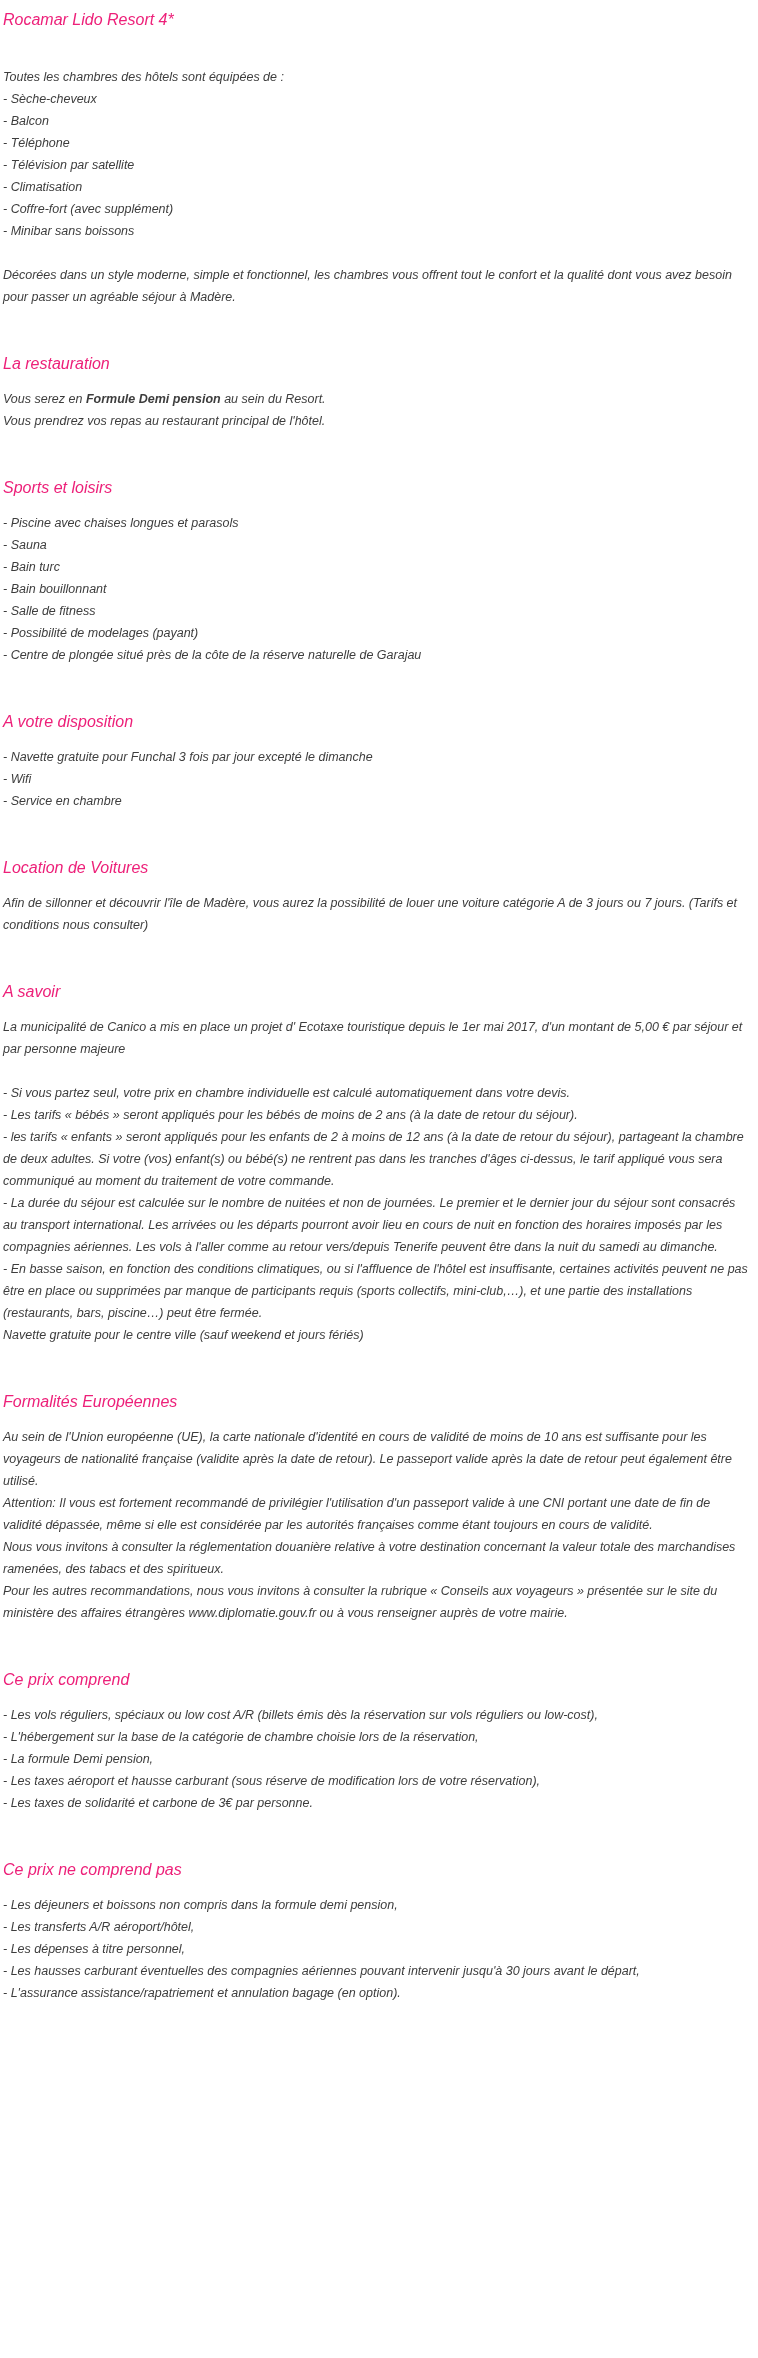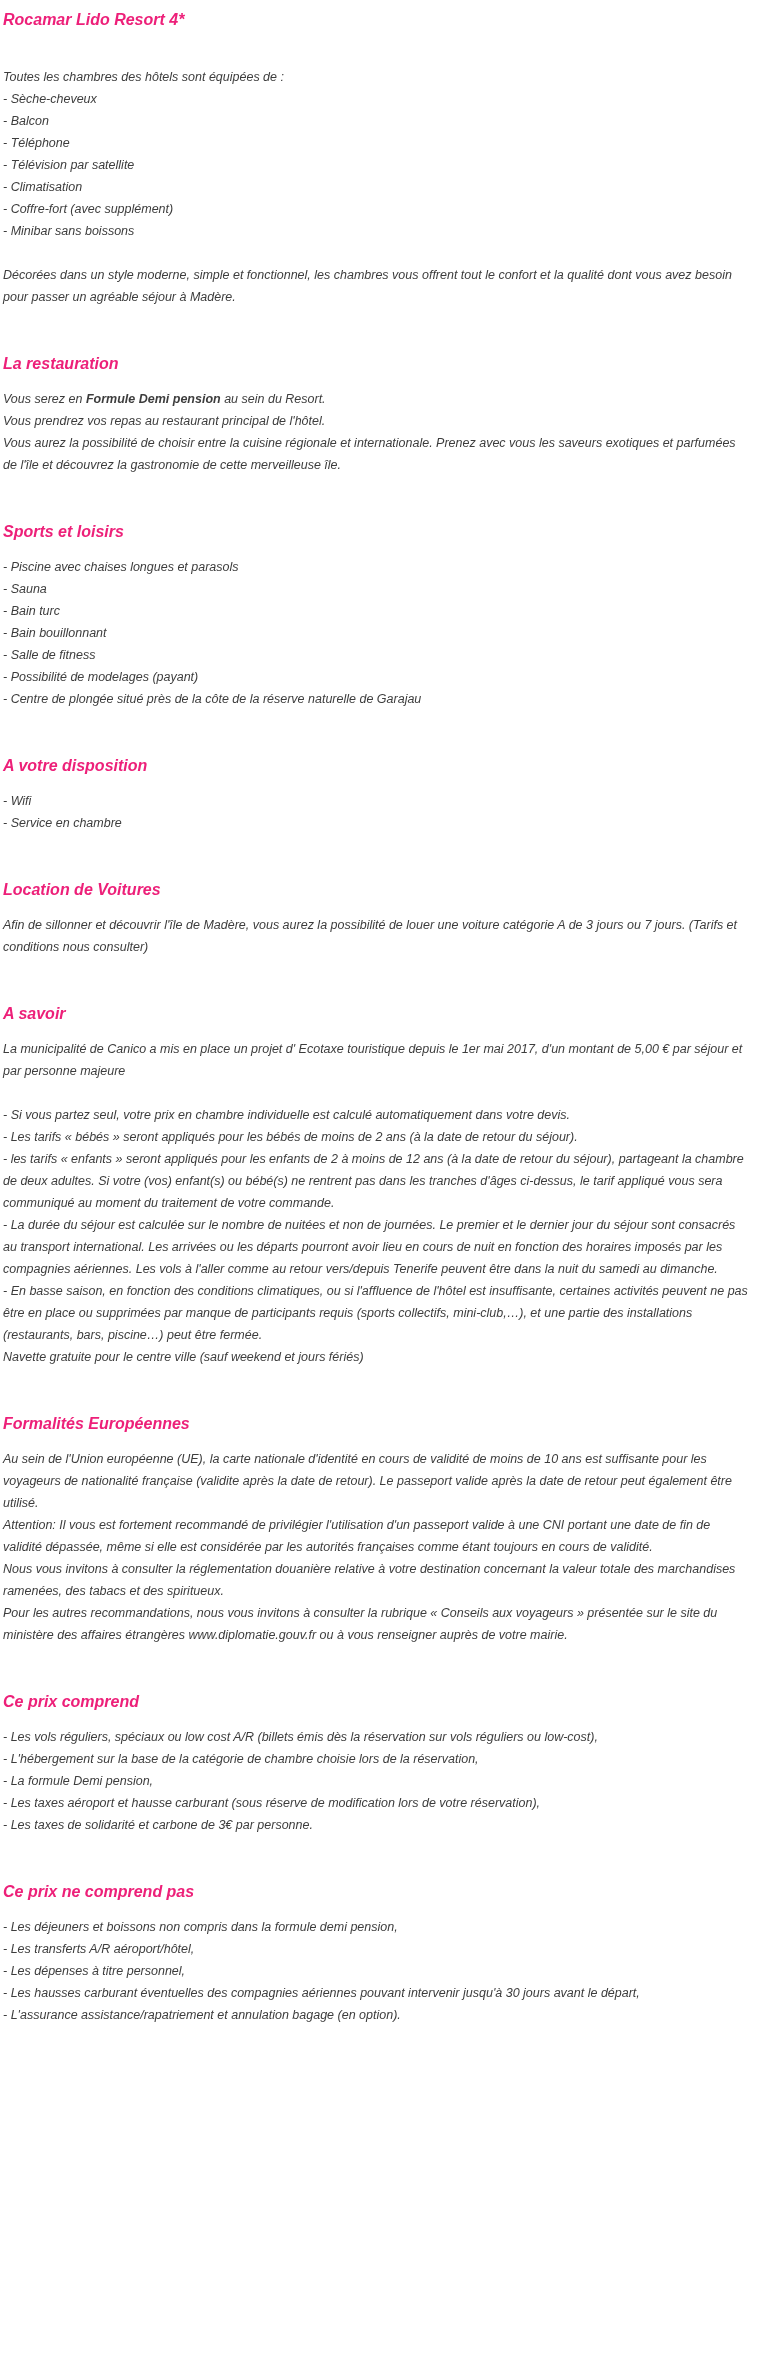--- a/index.html
+++ b/index.html
@@ -17,21 +17,21 @@
     font-style:italic;
     color:var(--text);
     padding:8px 10px 60px 3px;
     overflow-x:hidden;
   }
   .doc-section{display:block;}
   .section-title{
     color:var(--accent);
     font-size:16px;
     line-height:20px;
-    font-weight:bold;
+    font-weight:normal;
     font-style:italic;
     margin:46px 0 14px 0;
   }
   .doc-section:first-child .section-title{margin-top:2px;}
   .text-line{
     font-size:12.5px;
     line-height:22px;
     font-style:italic;
   }
   .spacer{height:22px;}
@@ -52,34 +52,34 @@
       <div class="text-line"><span>- Climatisation</span></div>
       <div class="text-line"><span>- Coffre-fort (avec supplément)</span></div>
       <div class="text-line"><span>- Minibar sans boissons</span></div>
       <div class="spacer"></div>
       <div class="text-line"><span>Décorées dans un style moderne, simple et fonctionnel, les chambres vous offrent tout le confort et la qualité dont vous avez besoin pour passer un agréable séjour à Madère.</span></div>
     </section>
     <section class="doc-section">
       <h2 class="section-title">La restauration</h2>
       <div class="text-line"><span>Vous serez en </span><span class="bold">Formule Demi pension</span><span> au sein du Resort.</span></div>
       <div class="text-line"><span>Vous prendrez vos repas au restaurant principal de l'hôtel.</span></div>
-      <div class="text-line"><span>Vous aurez la possibilité de choisir entre la cuisine régionale et internationale. Prenez avec vous les saveurs exotiques et parfumées de l'île et découvrez la gastronomie de cette merveilleuse île.</span></div>
     </section>
     <section class="doc-section">
       <h2 class="section-title">Sports et loisirs</h2>
       <div class="text-line"><span>- Piscine avec chaises longues et parasols</span></div>
       <div class="text-line"><span>- Sauna</span></div>
       <div class="text-line"><span>- Bain turc</span></div>
       <div class="text-line"><span>- Bain bouillonnant</span></div>
       <div class="text-line"><span>- Salle de fitness</span></div>
       <div class="text-line"><span>- Possibilité de modelages (payant)</span></div>
       <div class="text-line"><span>- Centre de plongée situé près de la côte de la réserve naturelle de Garajau</span></div>
     </section>
     <section class="doc-section">
       <h2 class="section-title">A votre disposition</h2>
+      <div class="text-line"><span>- Navette gratuite pour Funchal 3 fois par jour excepté le dimanche</span></div>
       <div class="text-line"><span>- Wifi</span></div>
       <div class="text-line"><span>- Service en chambre</span></div>
     </section>
     <section class="doc-section">
       <h2 class="section-title">Location de Voitures</h2>
       <div class="text-line"><span>Afin de sillonner et découvrir l'île de Madère, vous aurez la possibilité de louer une voiture catégorie A de 3 jours ou 7 jours. (Tarifs et conditions nous consulter)</span></div>
     </section>
     <section class="doc-section">
       <h2 class="section-title">A savoir</h2>
       <div class="text-line"><span>La municipalité de Canico a mis en place un projet d' Ecotaxe touristique depuis le 1er mai 2017, d'un montant de 5,00 € par séjour et par personne majeure</span></div>

